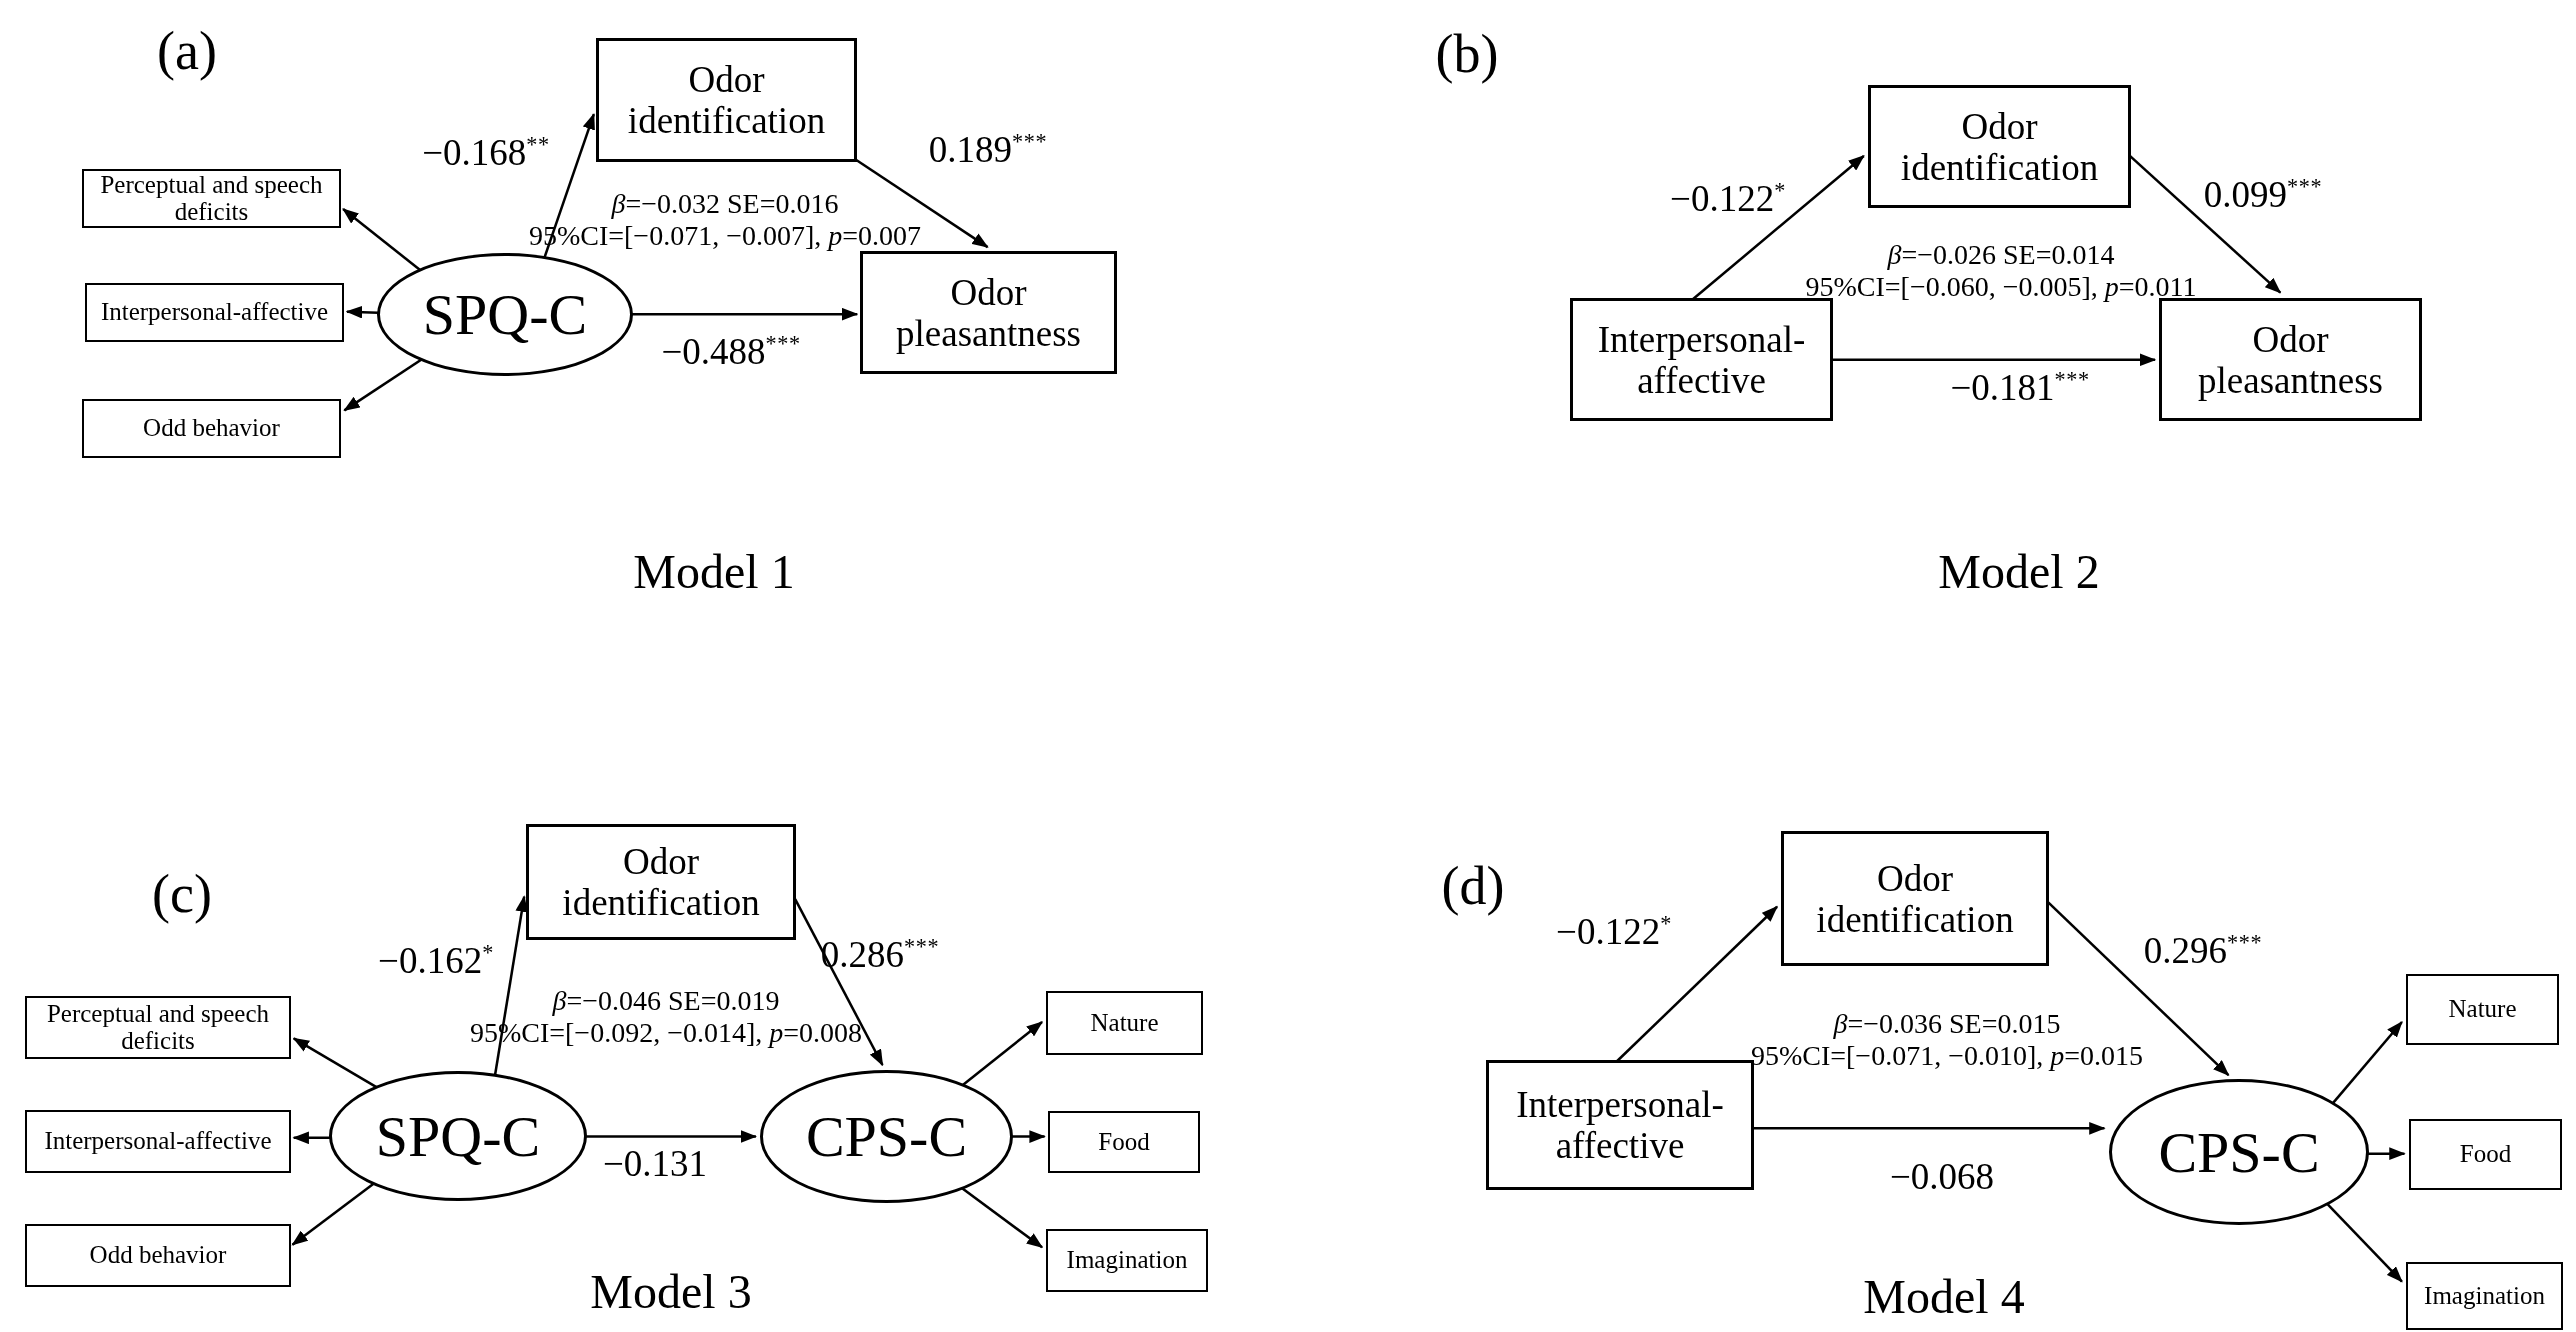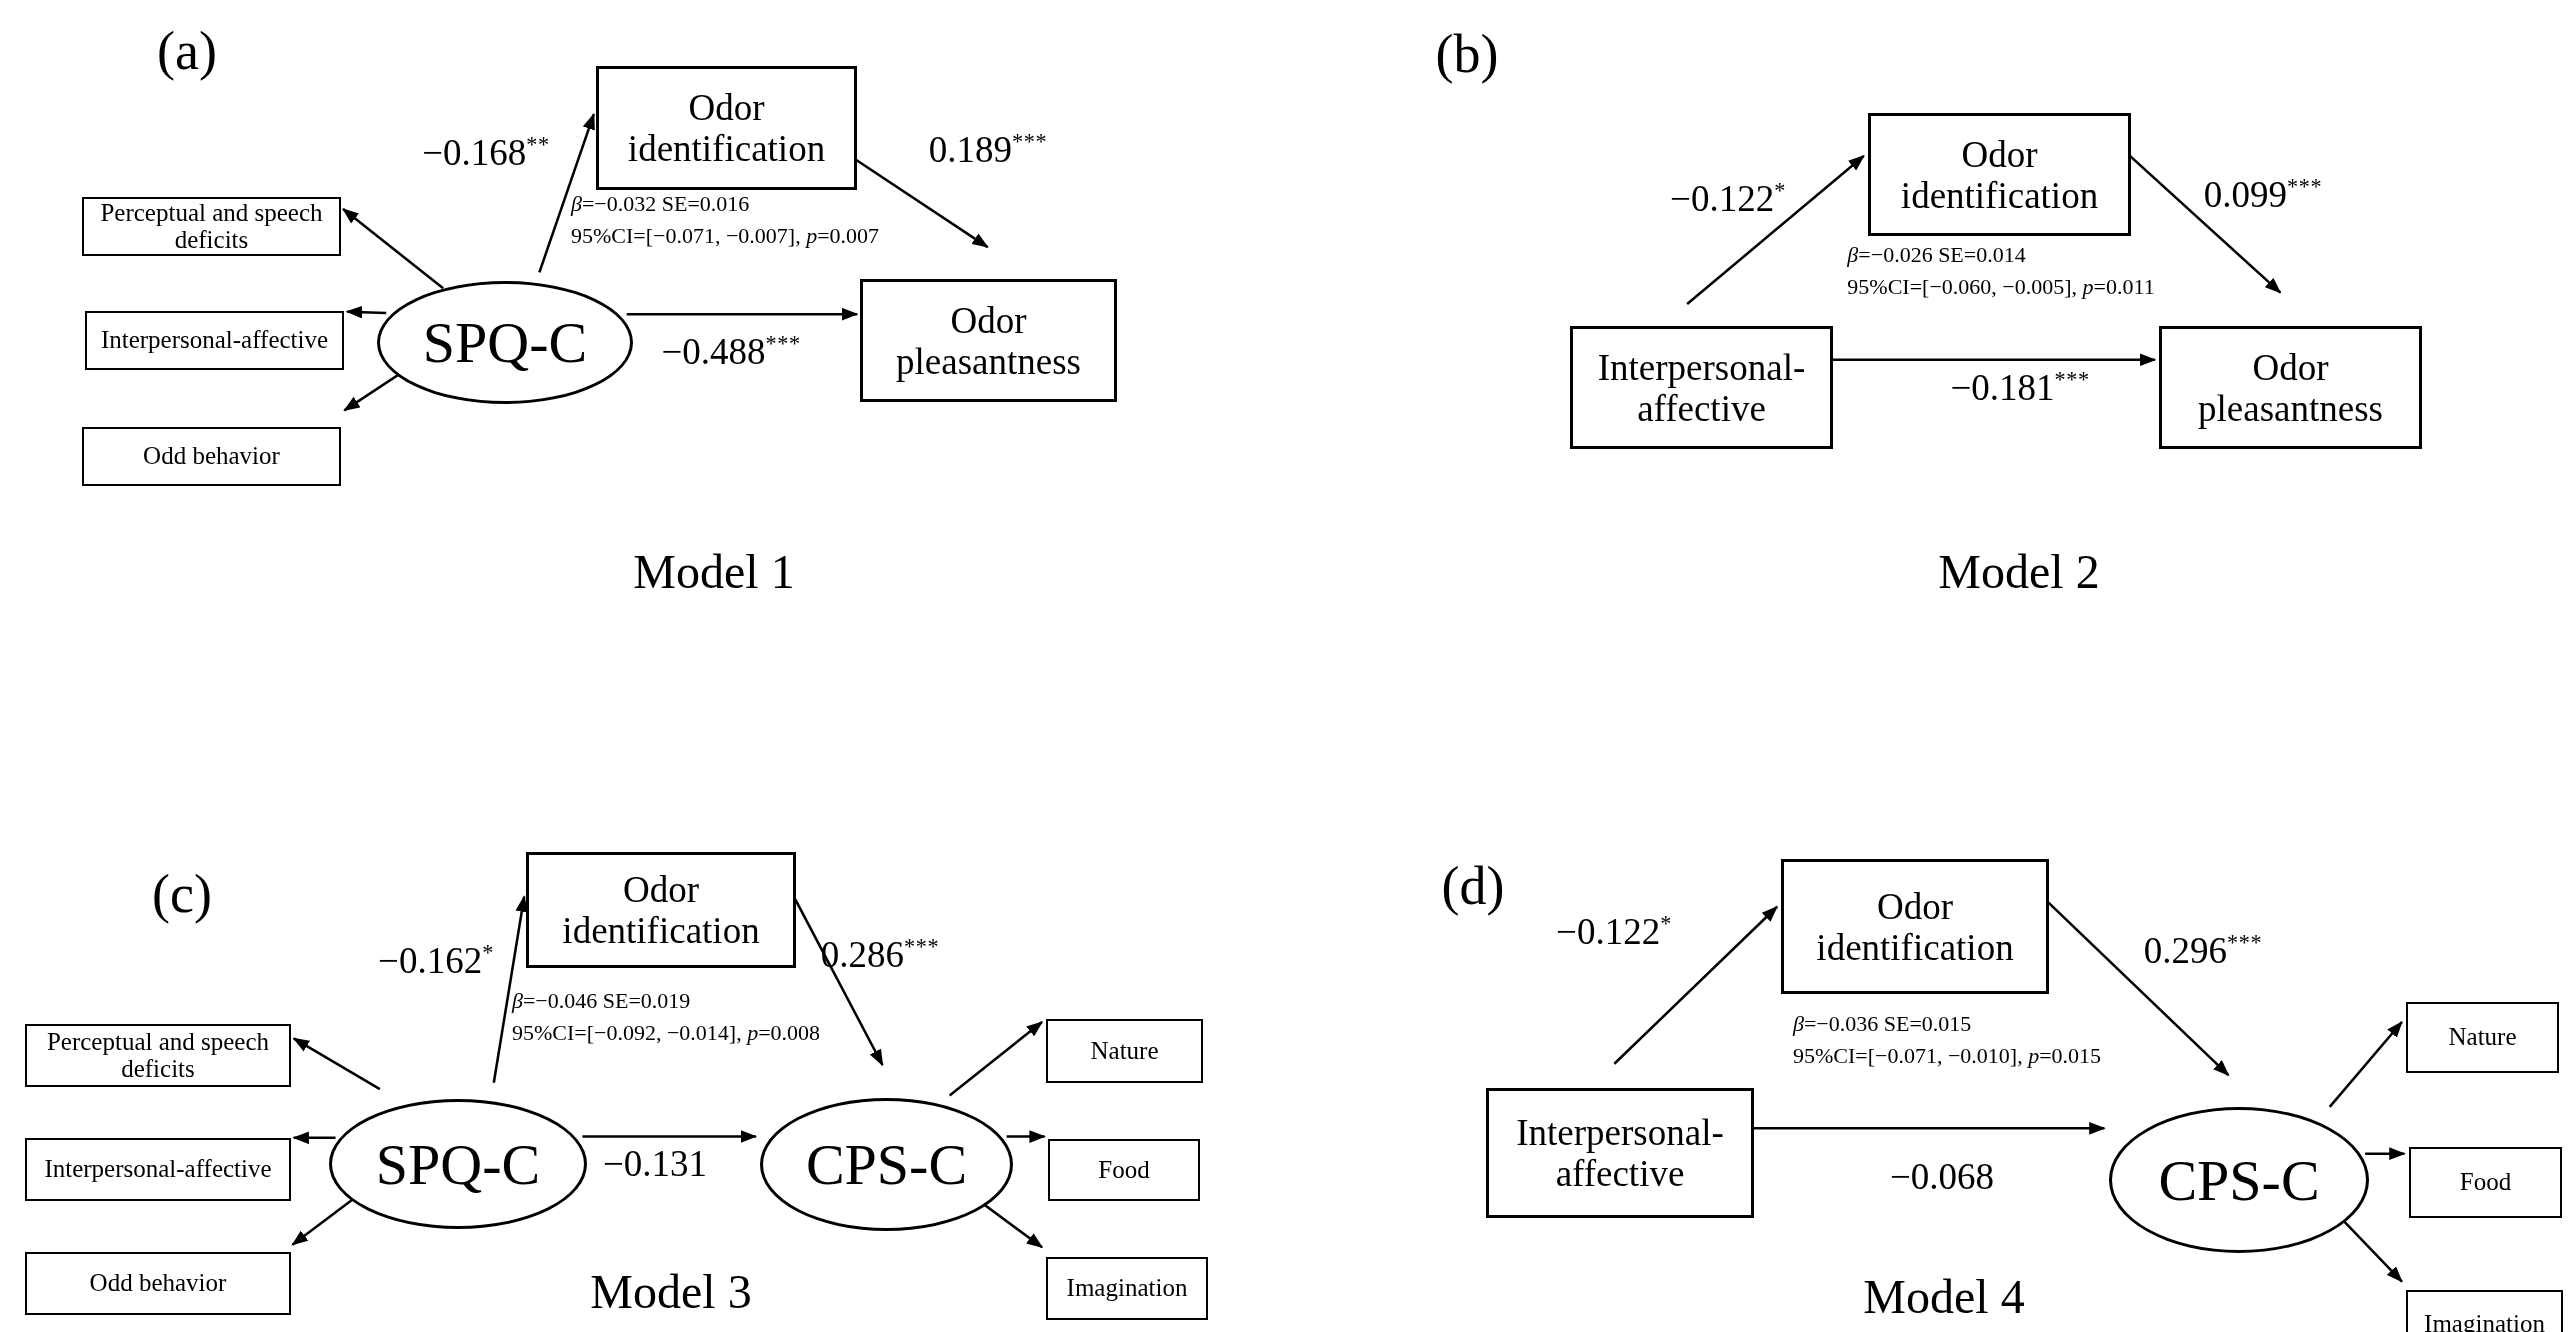--- a/index.html
+++ b/index.html
@@ -1,27 +1,27 @@
 <!DOCTYPE html>
 <html style="font-size:10px"><head>
 <meta charset="utf-8">
 <style>
   html,body{margin:0;padding:0;background:#fff;}
   #canvas{position:relative;width:2576px;height:1333px;background:#ffffff;
           font-family:"Liberation Serif","DejaVu Serif",serif;color:#000;overflow:hidden;}
   #wires{position:absolute;left:0;top:0;z-index:1;}
   .node{position:absolute;box-sizing:border-box;background:#fff;border:3.2px solid #000;
         display:flex;align-items:center;justify-content:center;text-align:center;
-        white-space:pre-line;z-index:2;margin-top:28px;}
+        white-space:pre-line;z-index:2;}
   .thin{border-width:2.5px;}
   .ellipse{border-radius:50%;}
   .lbl{position:absolute;transform:translate(-50%,-50%);white-space:nowrap;z-index:3;}
   .coef{font-size:37px;}
   .coef sup{font-size:0.60em;vertical-align:0.55em;letter-spacing:0.6px;}
-  .beta{font-size:22px;line-height:32px;font-family:Liberation Serif, serif;}
+  .beta{font-size:28px;line-height:32px;text-align:center;font-family:Liberation Serif, serif;}
   .beta .sym{font-style:italic;}
   .tag{font-size:54px;}
   .model{font-size:48px;}
   .f-ind{font-size:25px;line-height:26.6px;}
   .f-node{font-size:37px;line-height:41px;}
   .f-ell{font-size:58px;}
 </style>
 </head>
 <body>
 

